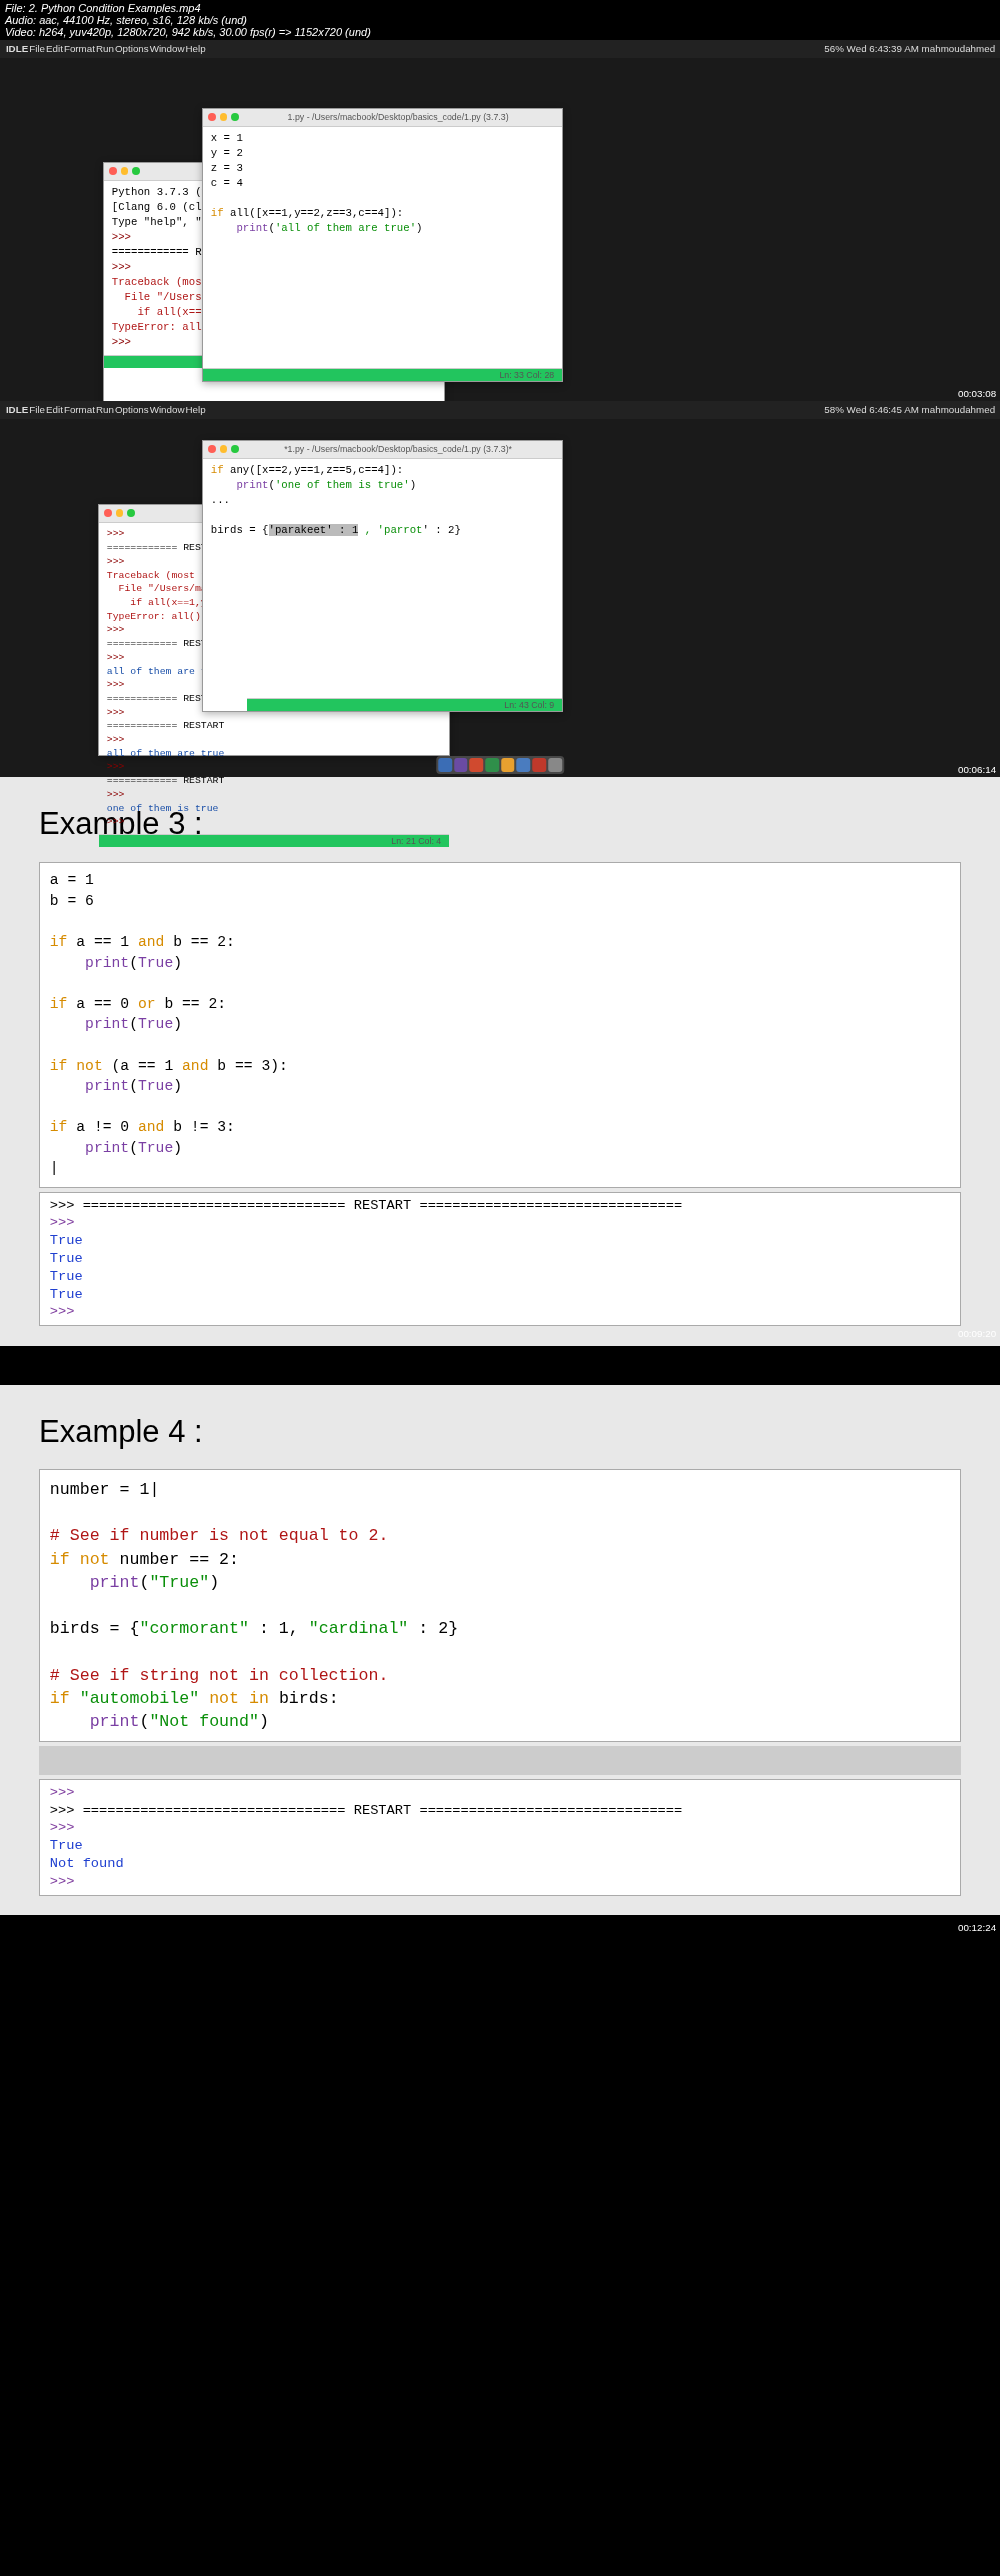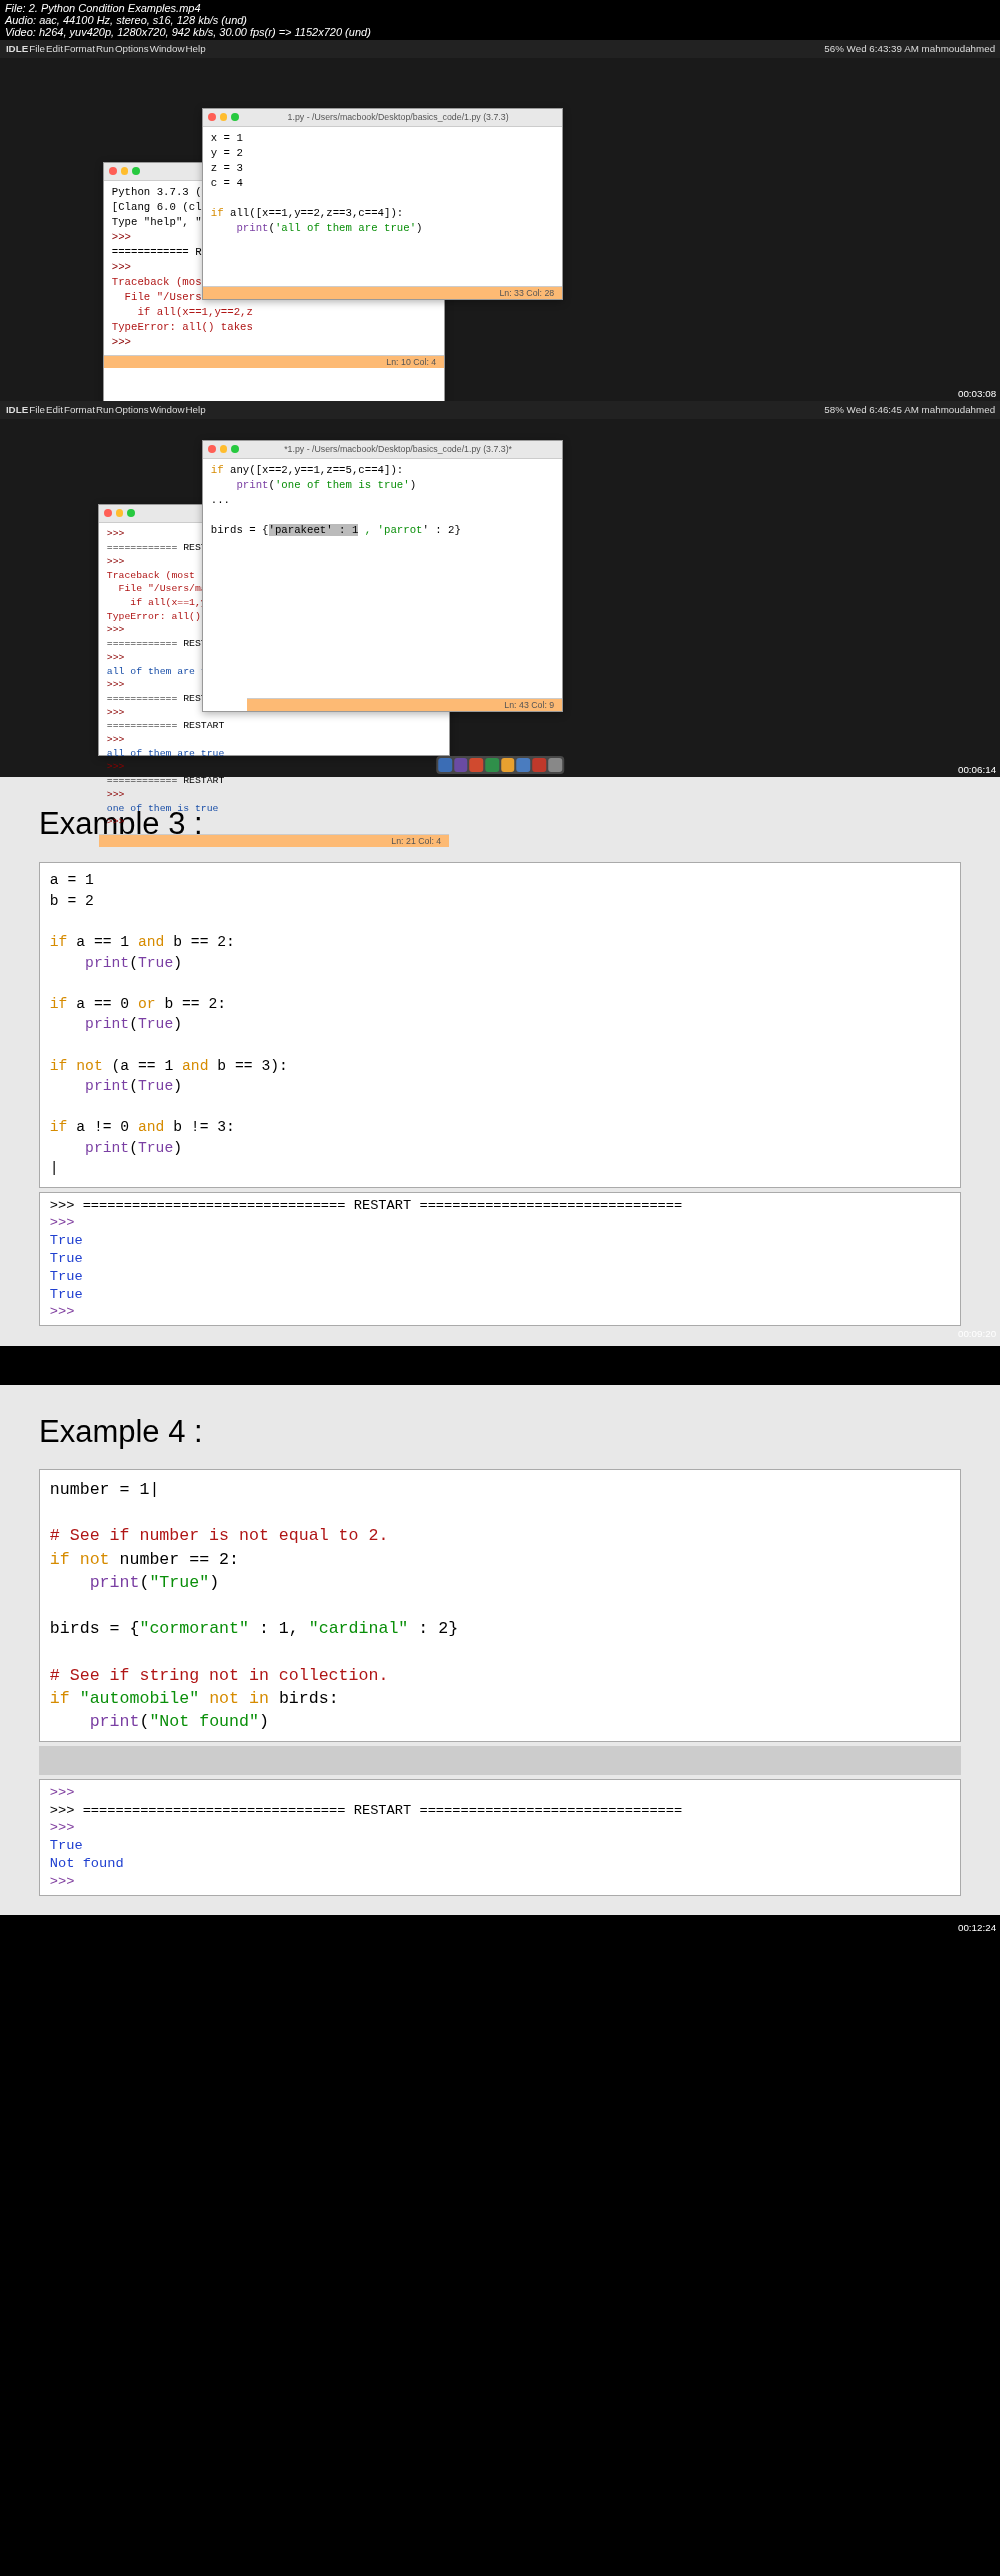--- a/index.html
+++ b/index.html
@@ -10,21 +10,21 @@
 .menubar-right { margin-left: auto; display: flex; gap: 7.8px; align-items: center; }
 .mac-window { position: absolute; background: #fff; border: 1px solid #999; box-shadow: 0 2px 7.8px rgba(0,0,0,0.3); }
 .mac-titlebar { background: #e8e8e8; height: 17.6px; display: flex; align-items: center; padding: 0 4.9px; border-bottom: 1px solid #ccc; }
 .traffic-lights { display: flex; gap: 3.9px; }
 .light { width: 7.8px; height: 7.8px; border-radius: 50%; }
 .light.red { background: #ff5f56; }
 .light.yellow { background: #ffbd2e; }
 .light.green { background: #27c93f; }
 .window-title { font-size: 8.8px; color: #555; margin: 0 auto; }
 .code-content { font-family: 'Courier New', monospace; font-size: 10.7px; padding: 4.9px 7.8px; line-height: 1.4; white-space: pre; overflow: hidden; }
-.statusbar { background: #fdba74; border-top: 1px solid #ccc; font-size: 8.8px; color: #555; text-align: right; padding: 1px 7.8px; }
+.statusbar { background: #22c55e; border-top: 1px solid #ccc; font-size: 8.8px; color: #555; text-align: right; padding: 1px 7.8px; }
 .dock { position: absolute; bottom: 2.9px; left: 50%; transform: translateX(-50%); display: flex; gap: 2px; background: rgba(255,255,255,0.2); border-radius: 3.9px; padding: 2px; }
 .dock-icon { width: 13.7px; height: 13.7px; border-radius: 2.9px; background: #4a7cbf; }
 .kw-orange { color: #d68b00; }
 .kw-green { color: #0a8f0a; }
 .kw-purple { color: #7a3fa3; }
 .kw-blue { color: #1a4fa8; }
 .kw-red { color: #b01616; }
 .kw-darkred { color: #8b0000; }
 .timestamp { position: absolute; right: 3.9px; bottom: 2px; color: #fff; font-size: 9.8px; }
 .example-section { background: #e8e8e8; padding: 29px 39px 19.5px; }
@@ -74,21 +74,21 @@
 ============ RESTART
 <span class="kw-darkred">&gt;&gt;&gt;</span> 
 <span class="kw-red">Traceback (most recent
   File "/Users/macbook
     if all(x==1,y==2,z
 TypeError: all() takes</span>
 <span class="kw-darkred">&gt;&gt;&gt;</span> </div>
     <div class="statusbar">Ln: 10   Col: 4</div>
   </div>
 
-  <div class="mac-window" style="left:202px; top:68px; width:361px; height:192px;">
+  <div class="mac-window" style="left:202px; top:68px; width:361px; height:274px;">
     <div class="mac-titlebar">
       <div class="traffic-lights">
         <div class="light red"></div>
         <div class="light yellow"></div>
         <div class="light green"></div>
       </div>
       <div class="window-title">1.py - /Users/macbook/Desktop/basics_code/1.py (3.7.3)</div>
     </div>
     <div class="code-content"><span>x = 1</span>
 <span>y = 2</span>
@@ -176,21 +176,21 @@
     <div class="dock-icon" style="background:#4a7cbf"></div>
     <div class="dock-icon" style="background:#c0392b"></div>
     <div class="dock-icon" style="background:#888"></div>
   </div>
   <div class="timestamp">00:06:14</div>
 </div>
 
 <div class="example-section">
   <div class="example-title">Example 3 :</div>
   <div class="example-code"><span>a = 1</span>
-<span>b = 2</span>
+<span>b = 6</span>
 
 <span class="kw-orange">if</span><span> a == 1 </span><span class="kw-orange">and</span><span> b == 2:</span>
 <span>    </span><span class="kw-purple">print</span><span>(</span><span class="kw-purple">True</span><span>)</span>
 
 <span class="kw-orange">if</span><span> a == 0 </span><span class="kw-orange">or</span><span> b == 2:</span>
 <span>    </span><span class="kw-purple">print</span><span>(</span><span class="kw-purple">True</span><span>)</span>
 
 <span class="kw-orange">if</span><span> </span><span class="kw-orange">not</span><span> (a == 1 </span><span class="kw-orange">and</span><span> b == 3):</span>
 <span>    </span><span class="kw-purple">print</span><span>(</span><span class="kw-purple">True</span><span>)</span>
 

